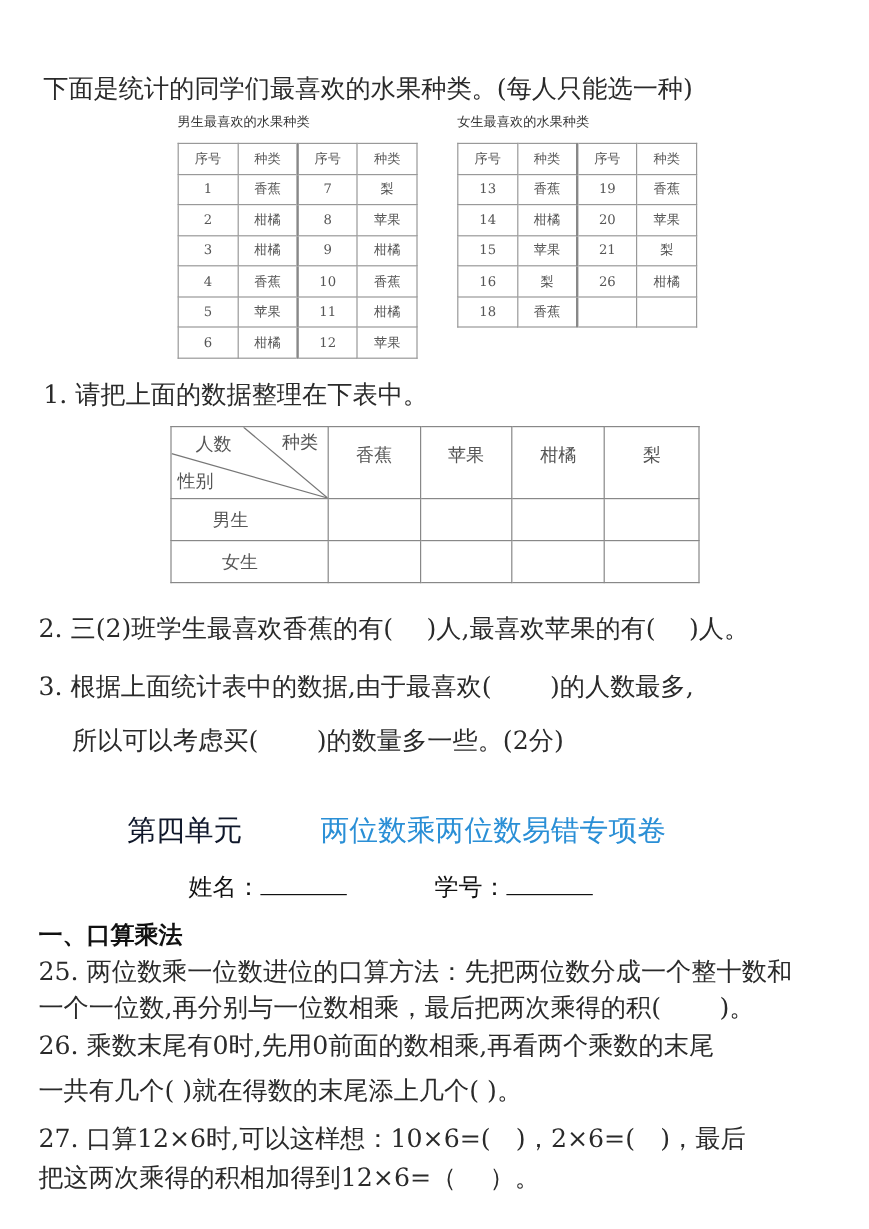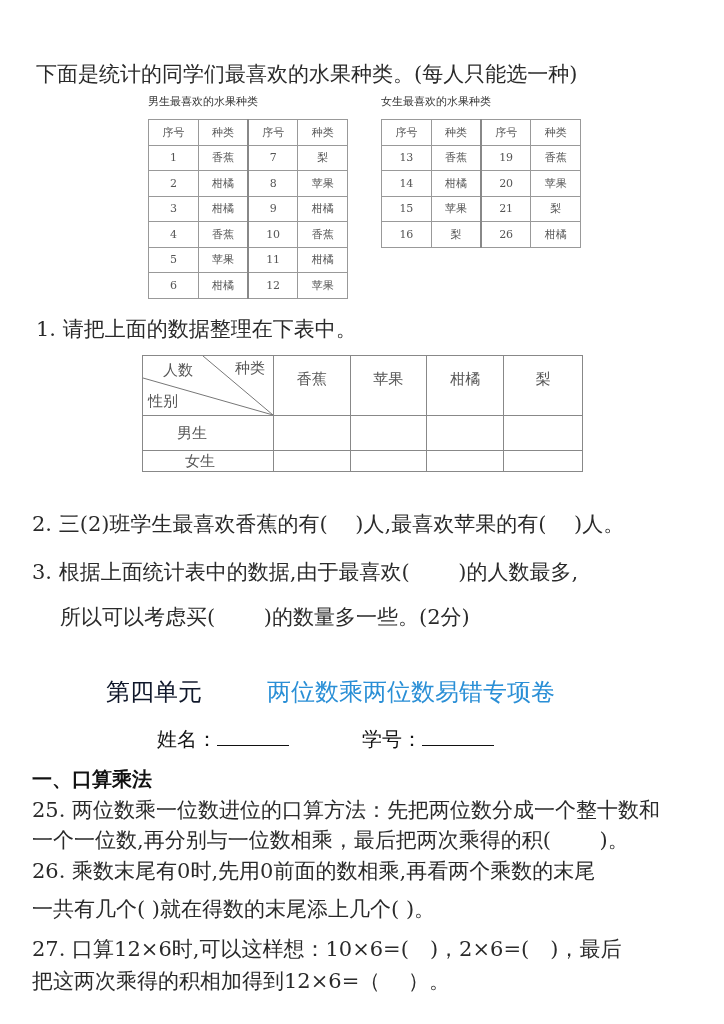--- a/index.html
+++ b/index.html
@@ -99,20 +99,26 @@
         <td class="sep">苹果</td>
         <td>21</td>
         <td>梨</td>
       </tr>
   <tr>
         <td>16</td>
         <td class="sep">梨</td>
         <td>26</td>
         <td>柑橘</td>
       </tr>
+  <tr>
+        <td>18</td>
+        <td class="sep">香蕉</td>
+        <td></td>
+        <td></td>
+      </tr>
 </tbody>
   </table>
 
 <div class="abs line" style="left:36px;top:315px;">1. 请把上面的数据整理在下表中。</div>
 
 <table class="abs sum" style="left:142px;top:355px;width:441px;">
   <tbody>
       <tr style="height:59px;">
     <td style="width:130px;padding:0;">
       <div class="diag" style="width:130px;height:59px;">
@@ -130,21 +136,21 @@
     <td style="width:77px;vertical-align:top;padding-top:14px;">柑橘</td>
     <td style="width:78px;vertical-align:top;padding-top:14px;">梨</td>
   </tr>
   <tr style="height:35px;">
     <td style="padding-right:32px;">男生</td>
     <td></td>
     <td></td>
     <td></td>
     <td></td>
   </tr>
-  <tr style="height:21px;">
+  <tr style="height:35px;">
     <td style="padding-right:16px;">女生</td>
     <td></td>
     <td></td>
     <td></td>
     <td></td>
   </tr>
 </tbody>
   </table>
 
 <div class="abs line" style="left:32px;top:510px;">2. 三(2)班学生最喜欢香蕉的有(　 )人,最喜欢苹果的有(　 )人。</div>

